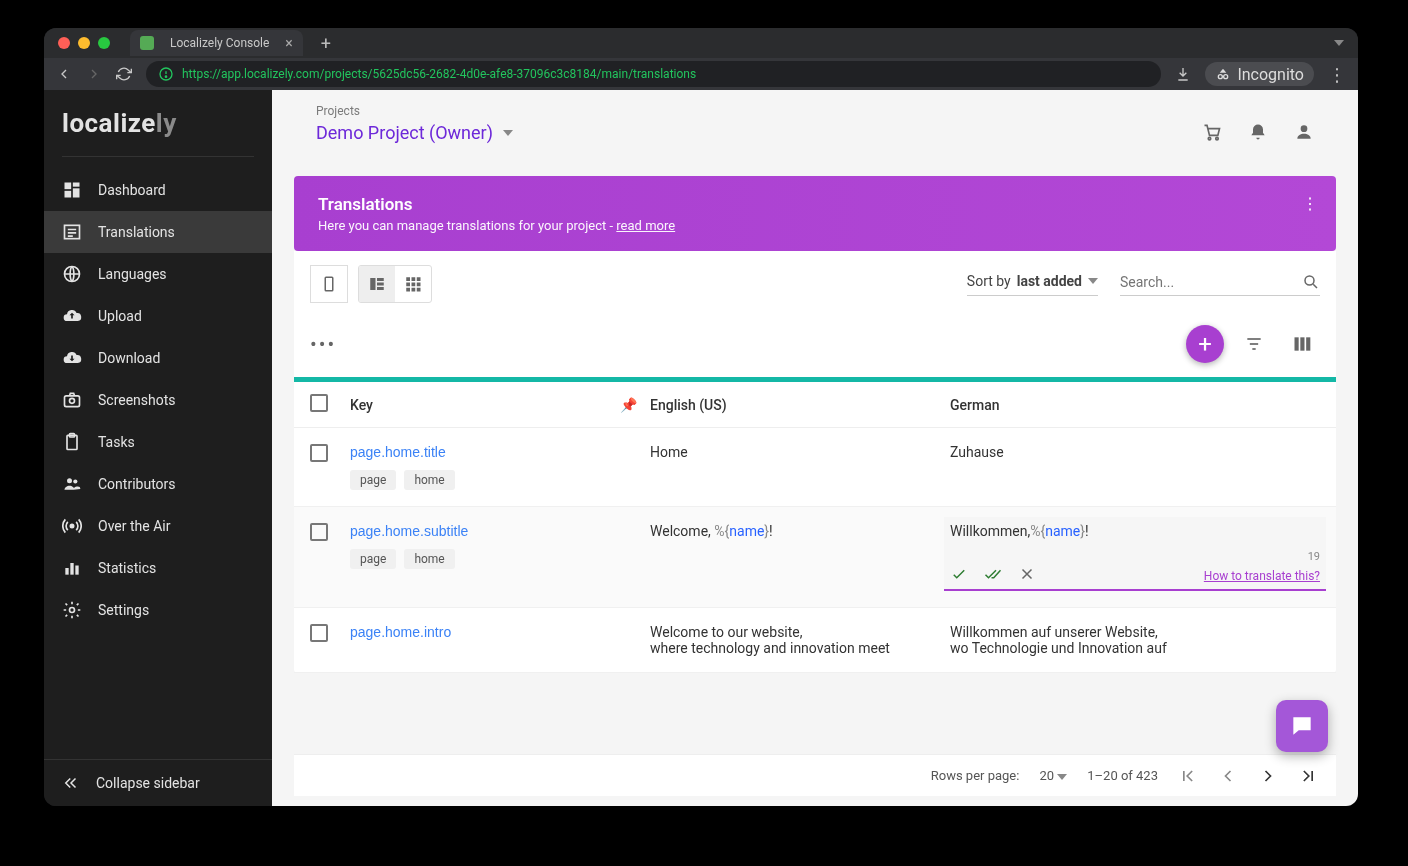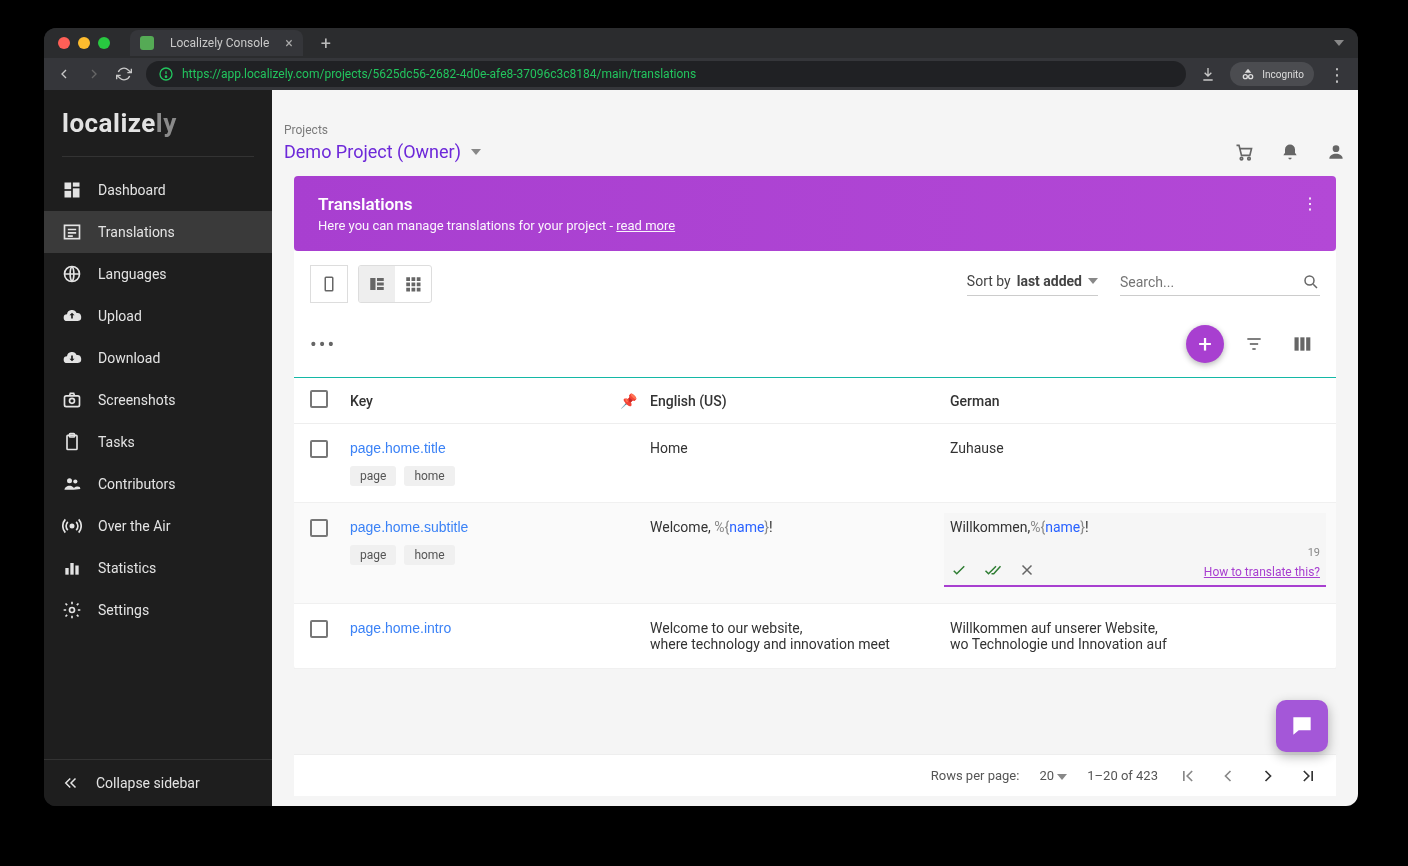--- a/index.html
+++ b/index.html
@@ -8,33 +8,33 @@
 .titlebar{height:30px;background:#2b2c2e;display:flex;align-items:center;padding:0 14px;gap:8px}
 .tl-dot{width:12px;height:12px;border-radius:50%}
 .tl-red{background:#ff5f57}.tl-yel{background:#febc2e}.tl-grn{background:#28c840}
 .tab{margin-left:12px;height:26px;background:#35363a;border-radius:8px 8px 0 0;display:flex;align-items:center;padding:0 10px;color:#c9c9c9;font-size:12px;gap:16px;min-width:160px}
 .tab .fav{width:14px;height:14px;border-radius:3px;background:#5a5;display:inline-block}
 .tab-close{color:#aaa;margin-left:auto;font-size:14px}
 .newtab{color:#bbb;font-size:18px;margin-left:10px}
 .toolbar{height:32px;background:#35363a;display:flex;align-items:center;padding:0 12px;gap:14px;color:#c8c8c8}
 .toolbar svg{width:16px;height:16px}
 .url{flex:1;height:26px;background:#202124;border-radius:13px;display:flex;align-items:center;padding:0 12px;color:#22c55e;font-size:12px;gap:8px}
-.incog{background:#4b4c50;border-radius:13px;height:24px;display:flex;align-items:center;padding:0 10px;gap:6px;font-size:10px;color:#ddd}
+.incog{background:#4b4c50;border-radius:13px;height:24px;display:flex;align-items:center;padding:0 10px;gap:6px;font-size:16px;color:#ddd}
 .app{position:absolute;left:0;top:62px;right:0;bottom:0;display:flex}
 .sidebar{width:228px;background:#1e1e1e;color:#e3e3e3;display:flex;flex-direction:column;padding-top:18px}
 .logo{padding:0 18px 18px;font-size:26px;font-weight:700;letter-spacing:.5px}
 .logo .ly{color:#8a8a8a}
 .logo-hr{height:1px;background:#333;margin:0 18px 12px}
 .nav{display:flex;flex-direction:column}
 .nav-item{display:flex;align-items:center;gap:16px;padding:11px 18px;font-size:14px;color:#e3e3e3;cursor:pointer}
 .nav-item.active{background:#3a3a3a}
 .nav-item svg{width:20px;height:20px;flex-shrink:0}
 .sb-bottom{margin-top:auto;border-top:1px solid #333;padding:14px 18px;display:flex;align-items:center;gap:16px;font-size:14px;cursor:pointer}
 .main{flex:1;background:#f5f5f5;position:relative;overflow:hidden}
-.topbar{height:72px;display:flex;align-items:flex-end;padding:14px 12px 0;gap:12px}
+.topbar{height:72px;display:flex;align-items:flex-start;padding:14px 44px 0;gap:12px}
 .crumbs{font-size:12px;color:#7b7b7b}
 .proj{font-size:18px;color:#6d28d9;display:flex;align-items:center;gap:10px;margin-top:4px}
 .top-icons{margin-left:auto;display:flex;gap:26px;color:#666;padding-top:18px}
 .top-icons svg{width:20px;height:20px}
 .banner{margin:14px 22px 0;background:linear-gradient(90deg,#a83fd0 0%,#b348d6 100%);border-radius:4px;color:#fff;padding:18px 24px;display:flex;align-items:center;position:relative}
 .banner h2{font-size:17px;font-weight:600;margin-bottom:4px}
 .banner p{font-size:13px;opacity:.95}
 .banner a{color:#fff;text-decoration:underline}
 .banner-menu{position:absolute;right:18px;top:18px;color:#fff}
 .panel{margin:0 22px;background:#fff;border-radius:0 0 4px 4px}
@@ -45,21 +45,21 @@
 .view-group .vb.active{background:#eee}
 .sortwrap{margin-left:auto;display:flex;align-items:center;gap:22px}
 .sort{font-size:14px;color:#444;display:flex;align-items:center;gap:6px;border-bottom:1px solid #ccc;padding-bottom:6px}
 .sort b{font-weight:700}
 .search{border-bottom:1px solid #ccc;padding-bottom:4px;display:flex;align-items:center;width:200px}
 .search input{border:none;outline:none;font-size:14px;color:#737373;flex:1}
 .toolbar3{display:flex;align-items:center;padding:8px 16px 14px;gap:12px}
 .dots{color:#666;font-size:20px;letter-spacing:2px}
 .fab{margin-left:auto;width:38px;height:38px;border-radius:50%;background:#a83fd0;color:#fff;display:flex;align-items:center;justify-content:center;font-size:24px;cursor:pointer;box-shadow:0 2px 6px rgba(0,0,0,.3)}
 .ticon{width:36px;height:36px;color:#666;display:flex;align-items:center;justify-content:center;cursor:pointer}
-.thead{display:flex;align-items:center;padding:12px 16px;border-top:1px solid #14b8a6;border-bottom:1px solid #eee;font-size:14px;color:#333;font-weight:500}
+.thead{display:flex;align-items:center;padding:12px 16px;border-top:5px solid #14b8a6;border-bottom:1px solid #eee;font-size:14px;color:#333;font-weight:500}
 .col-cb{width:40px}
 .col-key{width:300px;position:relative}
 .col-en{width:300px}
 .col-de{flex:1}
 .pin{position:absolute;right:12px;top:0;color:#bbb}
 .row{display:flex;padding:16px;border-bottom:1px solid #f0f0f0;font-size:14px;color:#333}
 .keytxt{font-family:Liberation Sans, sans-serif;color:#3b82f6}
 .tags{margin-top:10px;display:flex;gap:8px}
 .tag{background:#f0f0f0;border-radius:3px;padding:3px 10px;font-size:12px;color:#555}
 .ph{color:#888}

